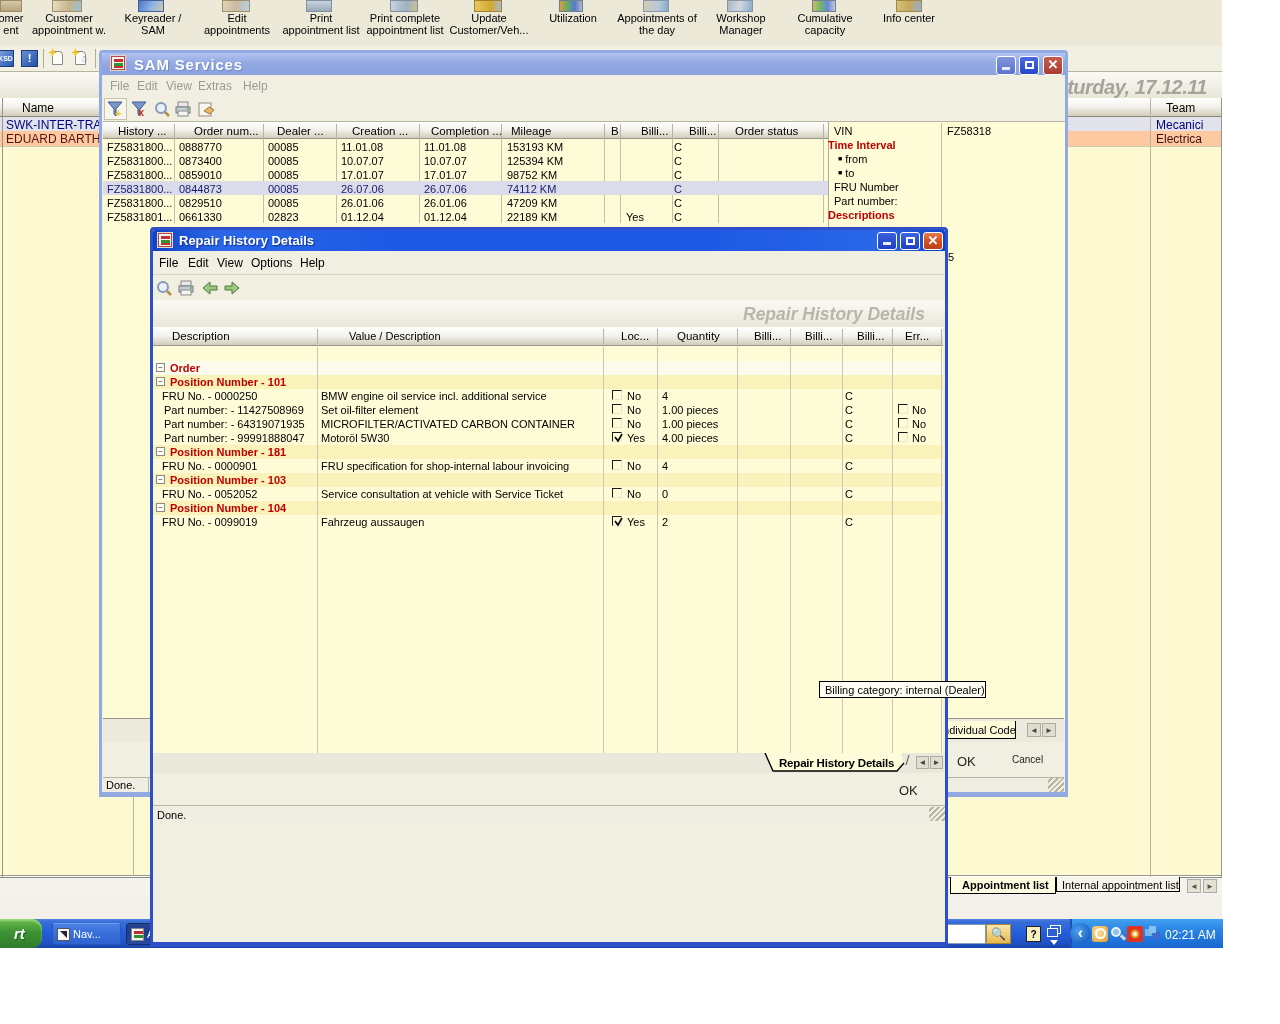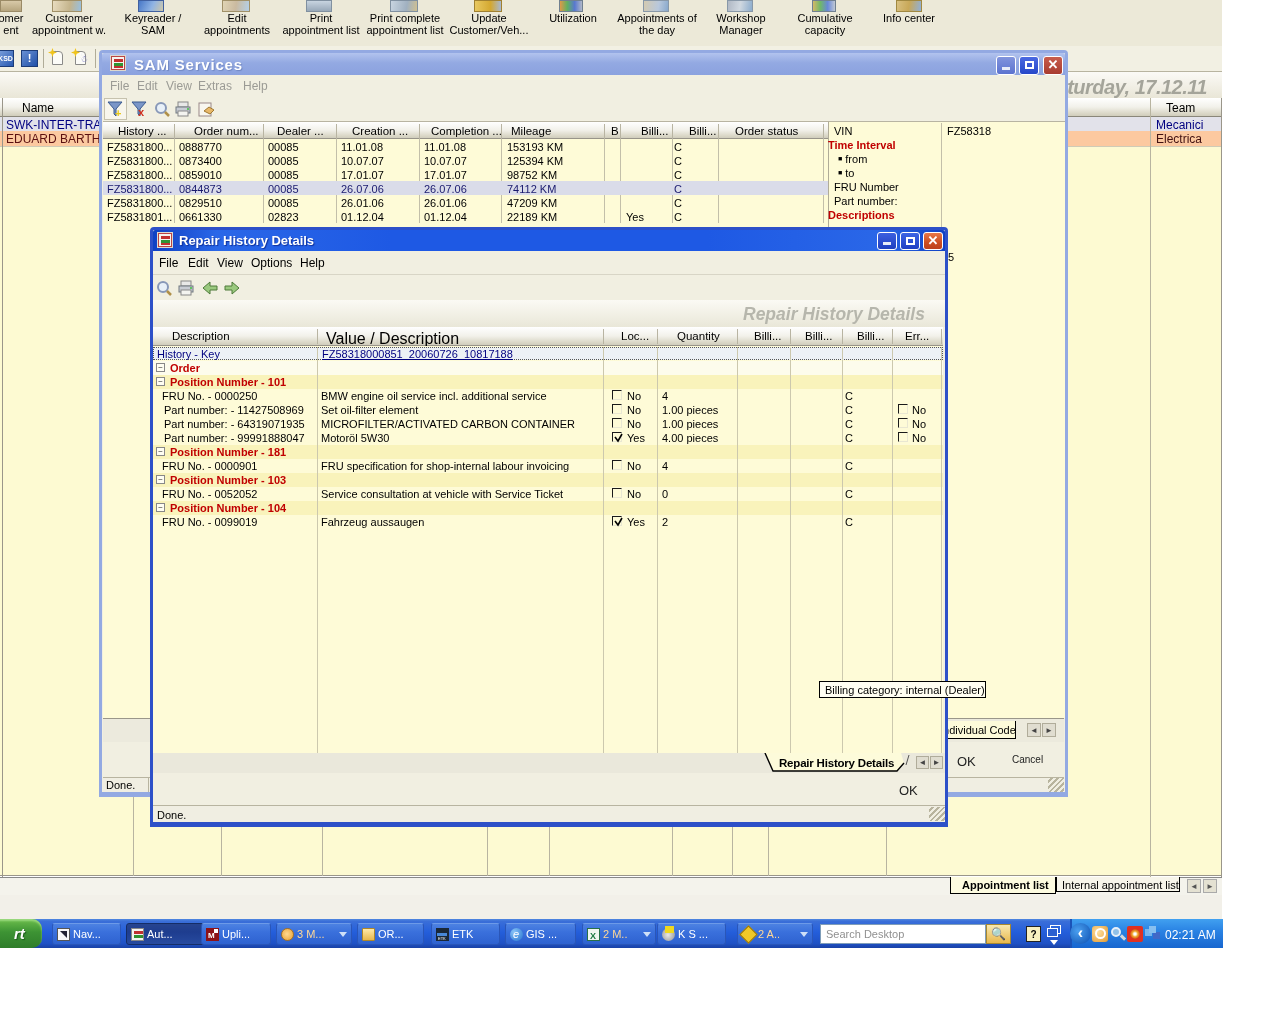--- a/index.html
+++ b/index.html
@@ -310,21 +310,21 @@
 
 <div class="t" style="left:855px;top:701px;font-size:13px;color:#222">OK</div>
 <div class="t" style="left:910px;top:701px;font-size:10px;color:#222">Cancel</div>
 
 <div class="a" style="left:1px;top:724px;width:961px;height:15px;background:#f0eee2;border-top:1px solid #b8b4a0"></div>
 <div class="a" style="left:1px;top:724px;width:46px;height:15px;border-right:1px solid #b8b4a0"></div>
 <div class="t" style="left:4px;top:726px">Done.</div>
 <div class="a" style="left:946px;top:725px;width:16px;height:14px;background:repeating-linear-gradient(135deg,#f0eee2 0 2px,#b8b49e 2px 4px)"></div>
 </div>
 
-<div class="a" id="dlg" style="left:150px;top:227px;width:798px;height:600px;background:#f1efe1;border:3px solid #2d50c8;border-bottom-width:5px;border-radius:4px 4px 0 0">
+<div class="a" id="dlg" style="left:150px;top:227px;width:798px;height:720px;background:#f1efe1;border:3px solid #2d50c8;border-bottom-width:5px;border-radius:4px 4px 0 0">
 <style>
 .dhsep{position:absolute;top:2px;width:1px;height:15px;background:#b8b4a2}
 .dvl{position:absolute;top:116px;width:1px;height:407px;background:#ccc8ae}
 .drow{position:absolute;left:0;width:790px;height:14px;font-size:11px;white-space:nowrap}
 .drow b.rd{position:absolute;left:17px;top:1px;color:#c00000;font-size:11px}
 .dtx{position:absolute;top:1px}
 .pos{background:#f9f3bb}
 .itm{background:#fefbd7}
 .chk{position:absolute;top:1px;width:10px;height:10px;background:transparent;border:1px solid;border-color:#1a1a1a #e9e7d2 #e9e7d2 #1a1a1a}
 .chk svg{position:absolute;left:0px;top:0px}
@@ -364,41 +364,37 @@
 <svg class="a" style="left:71px;top:50px" width="16" height="16">
       <path d="M15 8 l-7 -6 v4 h-7 v4 h7 v4 z" fill="#9ac97e" stroke="#4e7a3a"></path>
     </svg>
 
 <div class="a" style="left:0;top:70px;width:792px;height:27px;background:linear-gradient(#fbfaf4,#e9e7d8)"></div>
 <div class="t" style="left:590px;top:74px;font-size:17.5px;font-weight:bold;font-style:italic;color:#b6b6ac">Repair History Details</div>
 
 <div class="a hdrgrad" style="left:0;top:97px;width:790px;height:19px;border-bottom:1px solid #98948a"></div>
 <div class="dtx" style="left:19px;top:100px;font-size:11.5px">Description</div>
     <div class="dhsep" style="left:164px;top:99px"></div>
-<div class="dtx" style="left:173px;top:100px;font-size:16px">Value / Description</div>
+<div class="dtx" style="left:196px;top:100px;font-size:11px">Value / Description</div>
     <div class="dhsep" style="left:450px;top:99px"></div>
 <div class="dtx" style="left:468px;top:100px;font-size:11.5px">Loc...</div>
     <div class="dhsep" style="left:504px;top:99px"></div>
 <div class="dtx" style="left:524px;top:100px;font-size:11.5px">Quantity</div>
     <div class="dhsep" style="left:584px;top:99px"></div>
 <div class="dtx" style="left:601px;top:100px;font-size:11.5px">Billi...</div>
     <div class="dhsep" style="left:637px;top:99px"></div>
 <div class="dtx" style="left:652px;top:100px;font-size:11.5px">Billi...</div>
     <div class="dhsep" style="left:689px;top:99px"></div>
 <div class="dtx" style="left:704px;top:100px;font-size:11.5px">Billi...</div>
     <div class="dhsep" style="left:739px;top:99px"></div>
 <div class="dtx" style="left:752px;top:100px;font-size:11.5px">Err...</div>
     <div class="dhsep" style="left:788px;top:99px"></div>
 
 <div class="a itm" style="left:0;top:116px;width:790px;height:407px"></div>
 
-<div class="drow" style="top:117px;background:#edf1f6;border:1px dotted #555;height:13px">
-      <span class="dtx navy" style="left:3px;top:0px">History - Key</span>
-      <span class="dtx navy" style="left:168px;top:0px;text-decoration:underline">FZ58318000851_20060726_10817188</span>
-    </div>
 <div class="drow" style="top:131px;background:#fdfcec">
       <span class="exp" style="left:3px;top:2px">−</span>
       <b class="rd">Order</b>
     </div>
 <div class="drow pos" style="top:145px">
       <span class="exp" style="left:3px;top:2px">−</span>
       <b class="rd">Position Number - 101</b>
     </div>
 <div class="drow itm" style="top:159px">
       <span class="dtx" style="left:9px">FRU No. - 0000250</span>

